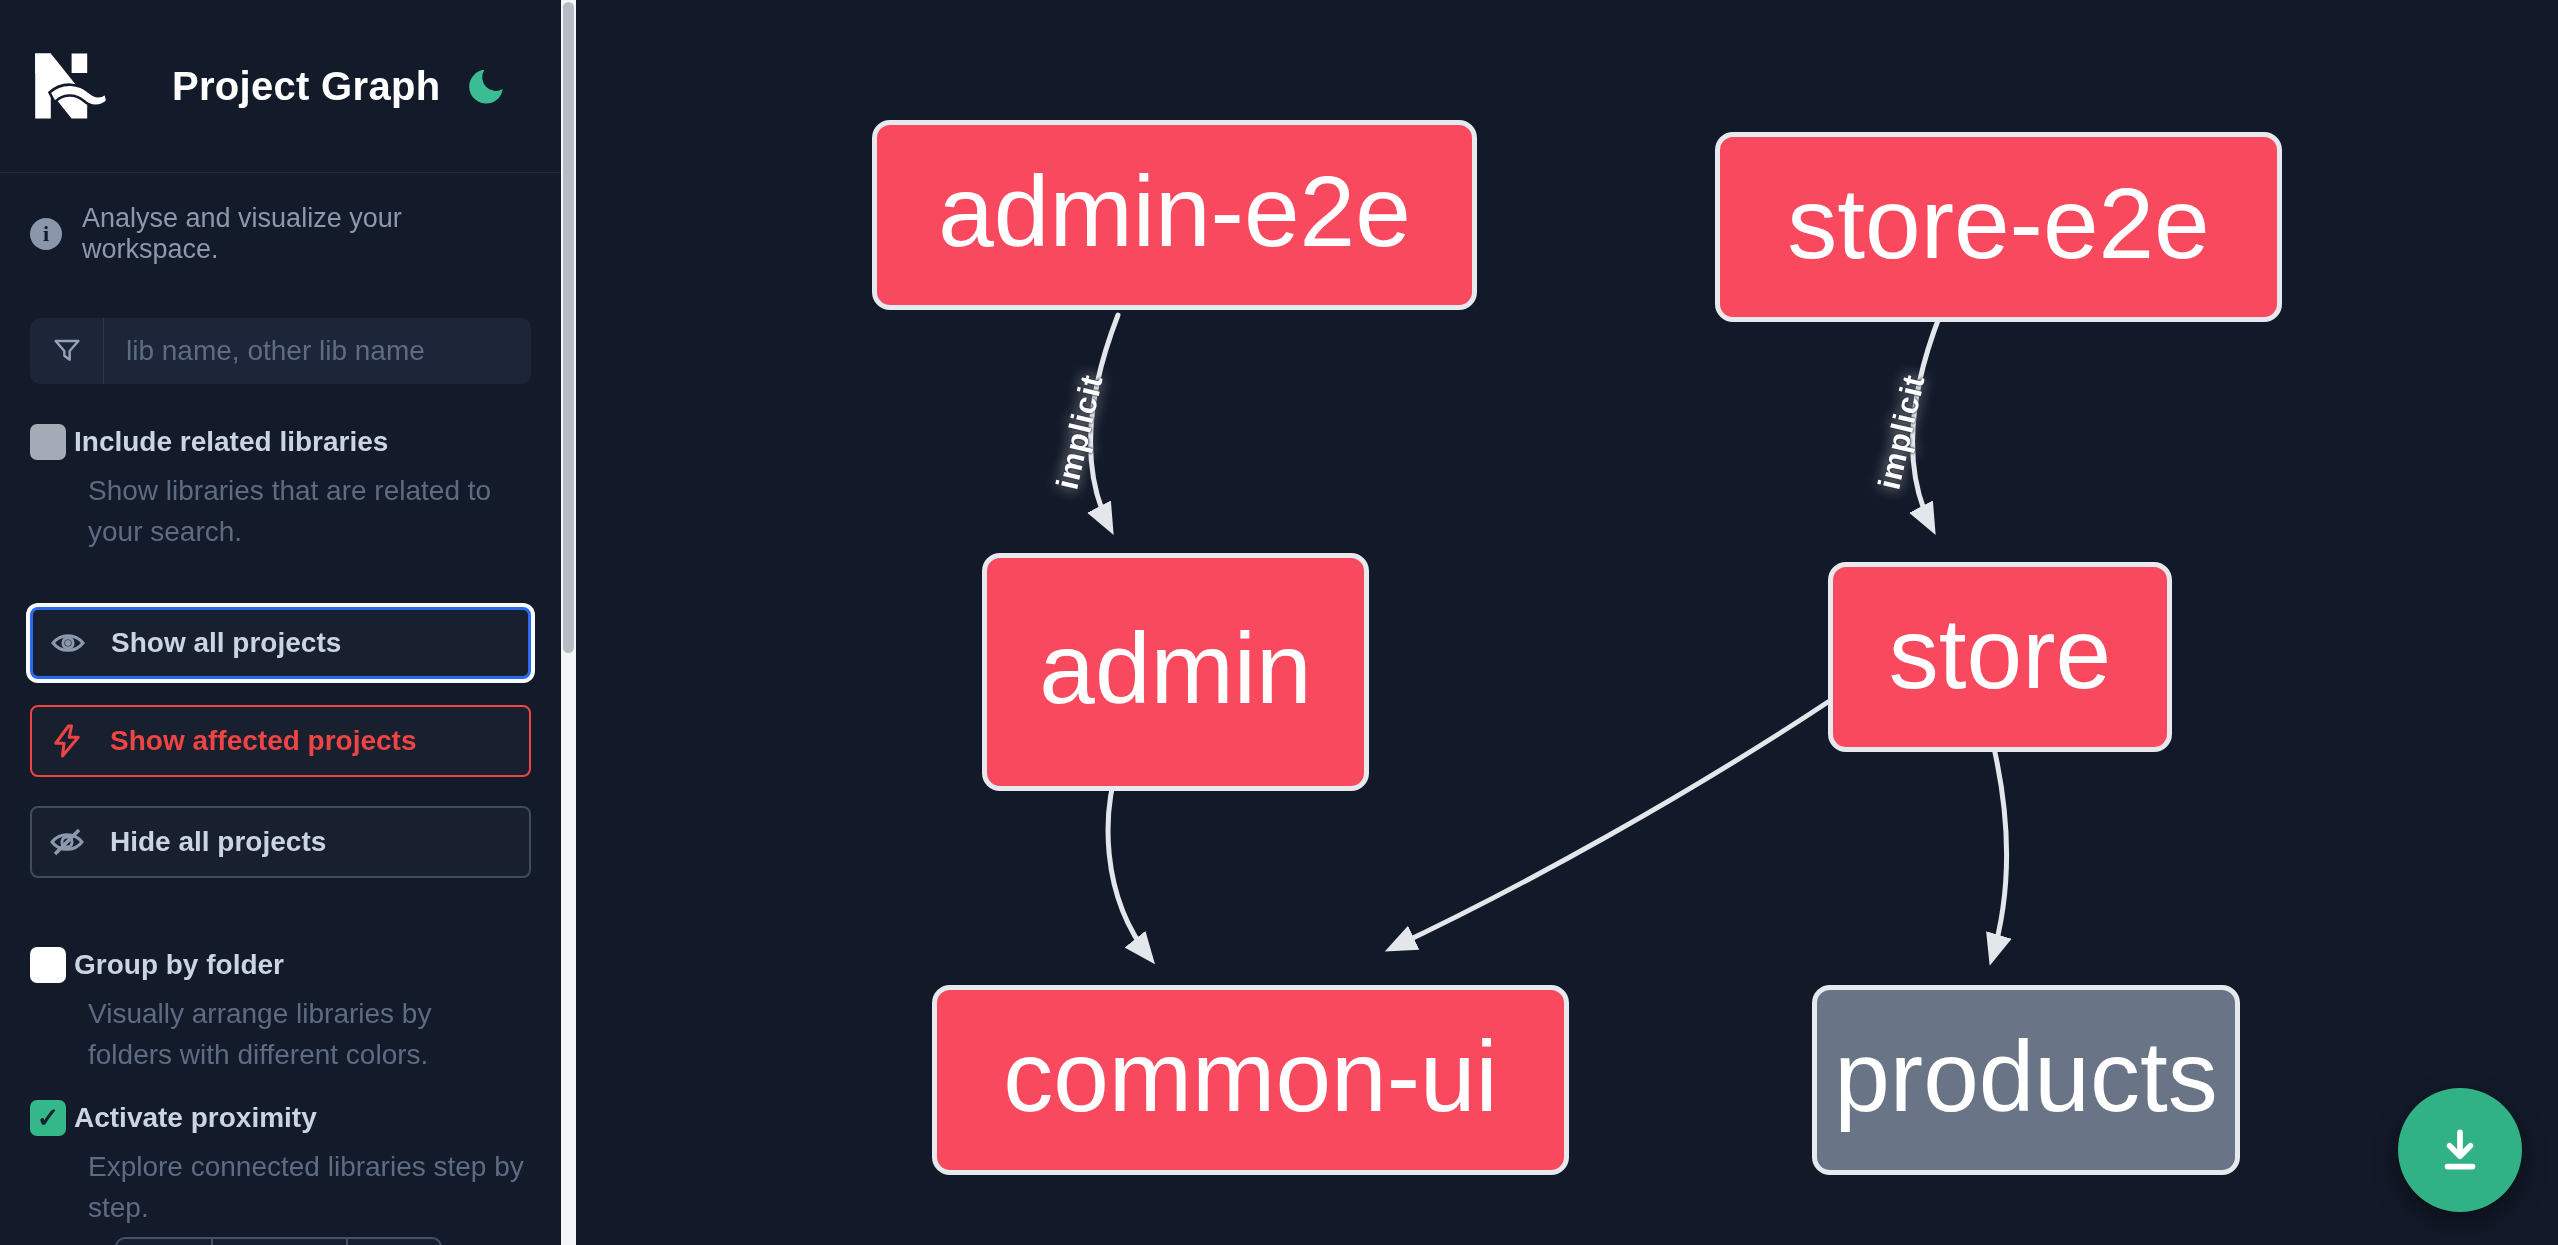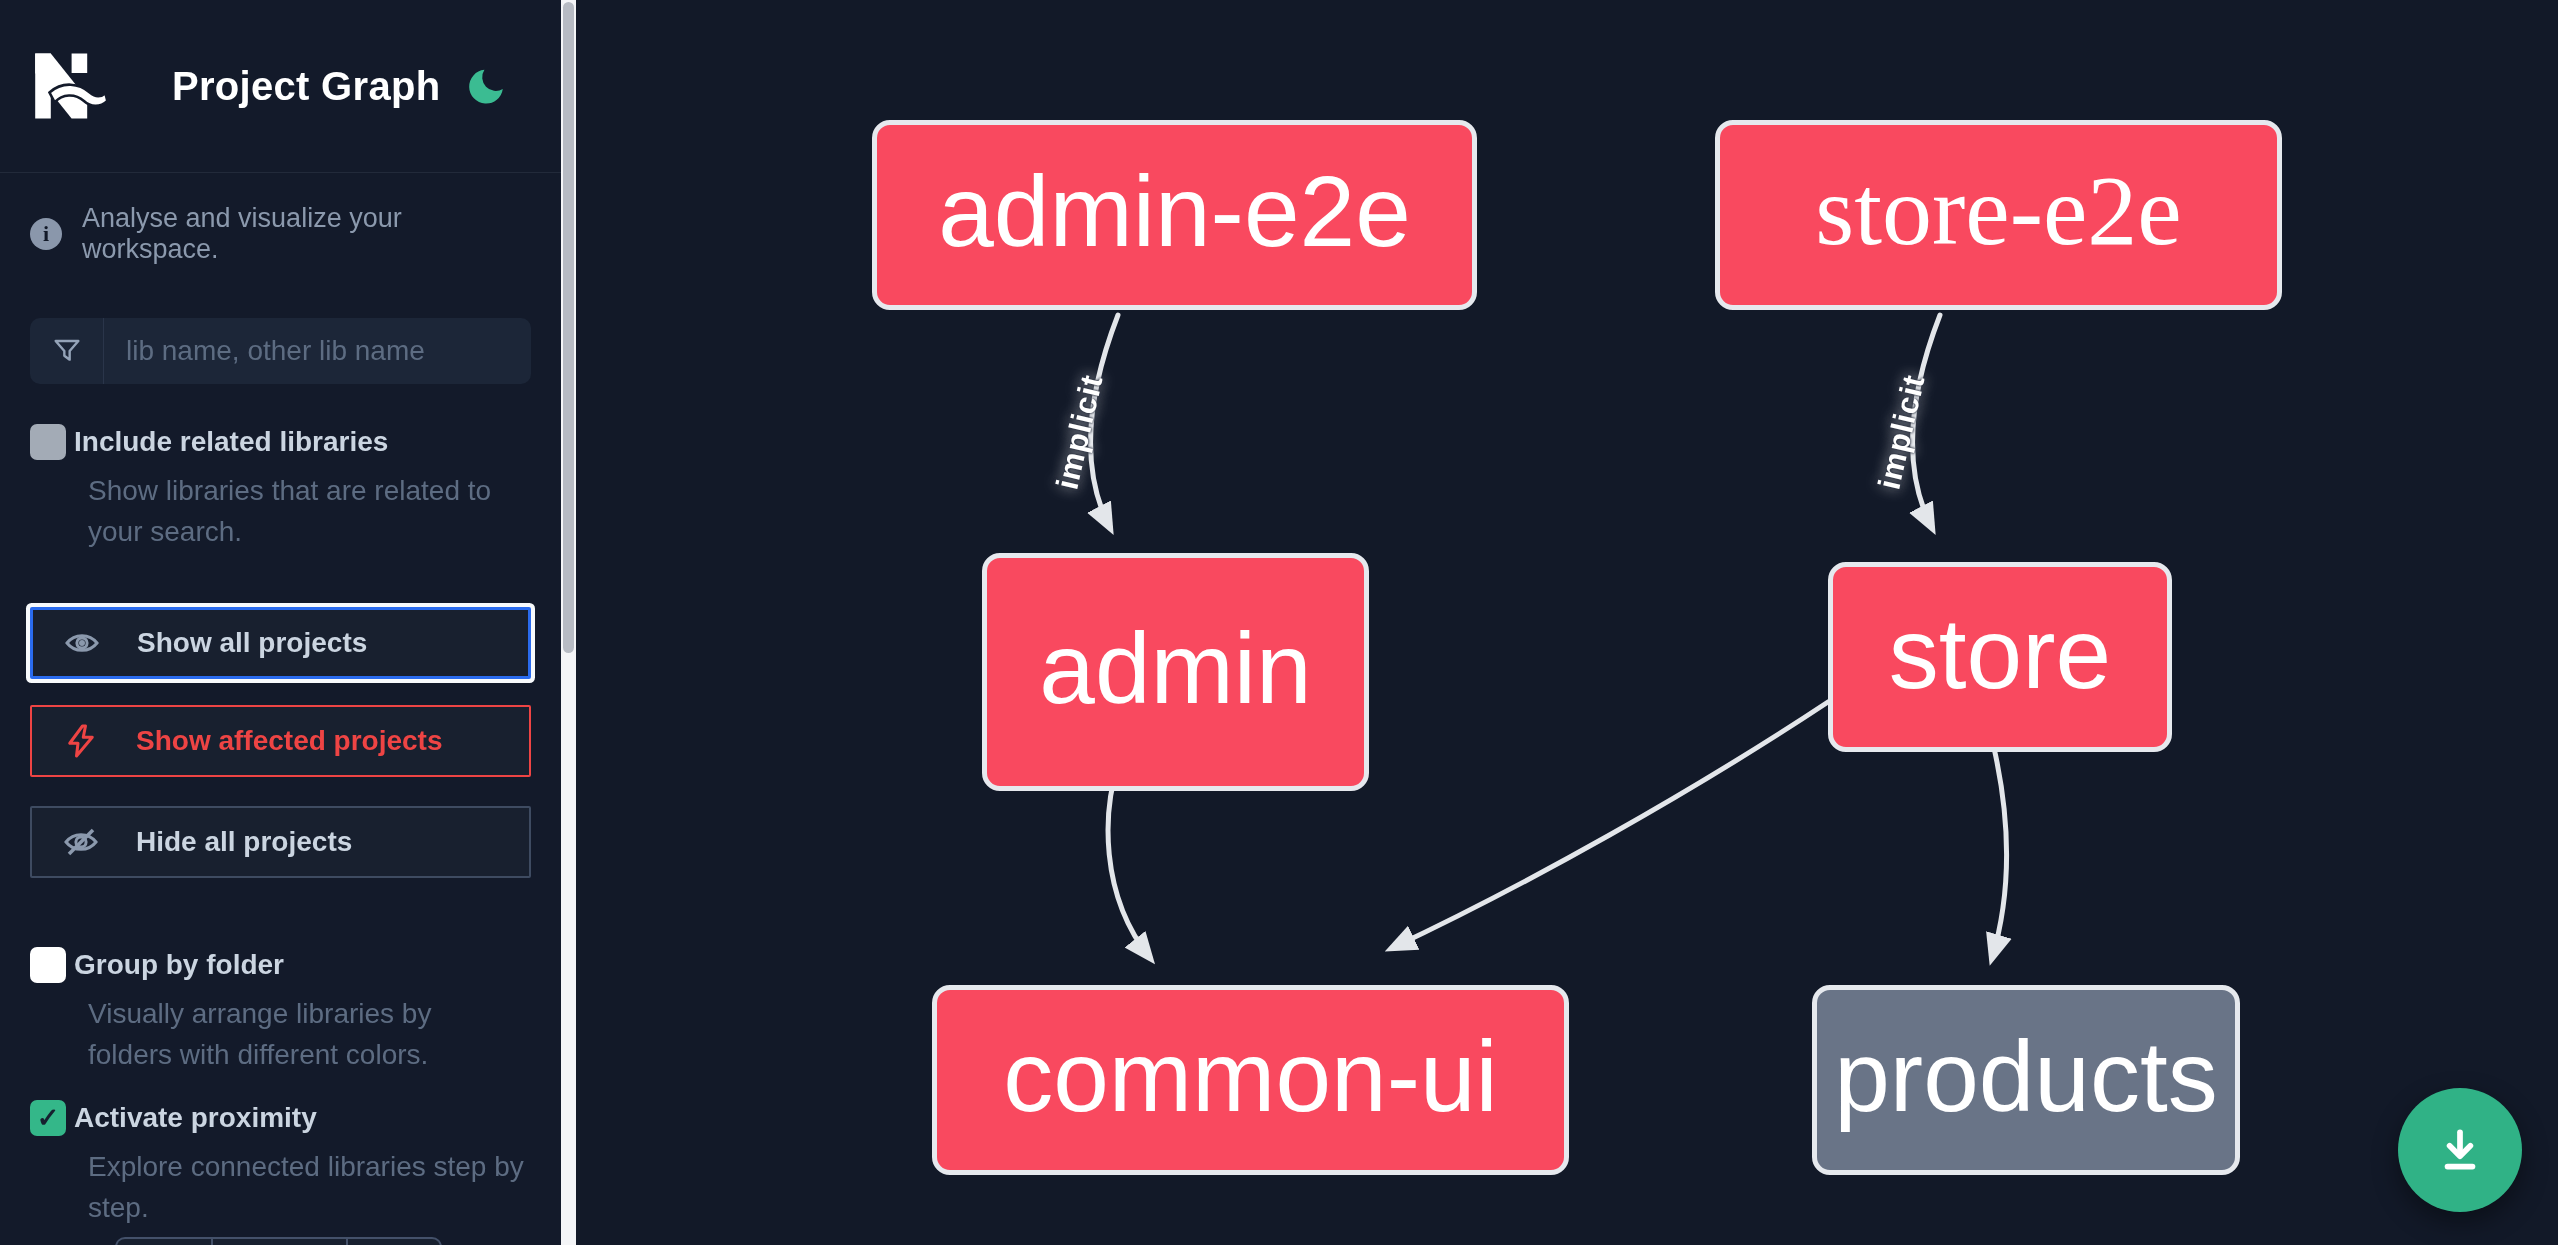--- a/index.html
+++ b/index.html
@@ -18,21 +18,21 @@
   .node {
     position:absolute; display:flex; align-items:center; justify-content:center;
     border:5px solid #e6e9ee; border-radius:18px;
     color:#fff; font-size:100px; line-height:1; padding-bottom:8px;
     cursor:pointer; user-select:none;
   }
   .node.affected { background:#f9495f; }
   .node.normal   { background:#697487; }
 
   #node-admin-e2e { left:872px;  top:120px; width:605px; height:190px; }
-  #node-store-e2e { left:1715px; top:120px; width:567px; height:190px;font-family:Liberation Serif, serif; }
+  #node-store-e2e { left:1715px; top:132px; width:567px; height:190px; }
   #node-admin     { left:982px;  top:553px; width:387px; height:238px;text-align:center; }
   #node-store     { left:1828px; top:562px; width:344px; height:190px; }
   #node-common-ui { left:932px;  top:985px; width:637px; height:190px; }
   #node-products  { left:1812px; top:985px; width:428px; height:190px; }
 
   .edge-label {
     position:absolute; color:#fff; font-size:31px; font-weight:bold; letter-spacing:1px;
     text-shadow:0 0 3px #2a3140, 0 0 3px #2a3140, 0 0 14px rgba(255,255,255,.75);
     transform:translate(-50%,-50%) rotate(-77deg);
     white-space:nowrap;
@@ -97,22 +97,22 @@
   .checkbox.white { background:#ffffff; }
   .checkbox.checked { background:#34b789; }
   .toggle-label { font-size:28px; font-weight:600; color:#cbd5e1; }
   .toggle-desc  { margin:10px 0 0 58px; font-size:28px; color:#5d6c82; line-height:41px; }
   #toggle-include   .toggle-desc { width:452px; }
   #toggle-group     .toggle-desc { width:432px; }
   #toggle-proximity .toggle-desc { width:472px; }
 
   .actions { position:absolute; left:30px; top:607px; width:501px; }
   .action-btn {
-    width:100%; height:72px; border-radius:2px; background:#18202f;
-    display:flex; align-items:center; gap:36px; padding:0 30px;
+    width:100%; height:72px; border-radius:8px; background:#18202f;
+    display:flex; align-items:center; gap:24px; padding:0 16px;
     font-family:"Liberation Sans", sans-serif; font-size:28px; font-weight:600;
     color:#cbd5e1; cursor:pointer; border:2px solid #3e4b61;
   }
   .action-btn .ic { display:flex; width:38px; justify-content:center; flex:0 0 auto; }
   #btn-show-all { border:3px solid #2a6bee; box-shadow:0 0 0 4px #f8fafc; margin-bottom:26px; }
   #btn-affected { border-color:#ee4444; color:#ee4444; margin-bottom:29px; }
 
   .stepper {
     position:absolute; left:115px; top:1237px; width:327px; height:14px;
     border:2px solid #44516a; border-bottom:none; border-radius:10px 10px 0 0;

